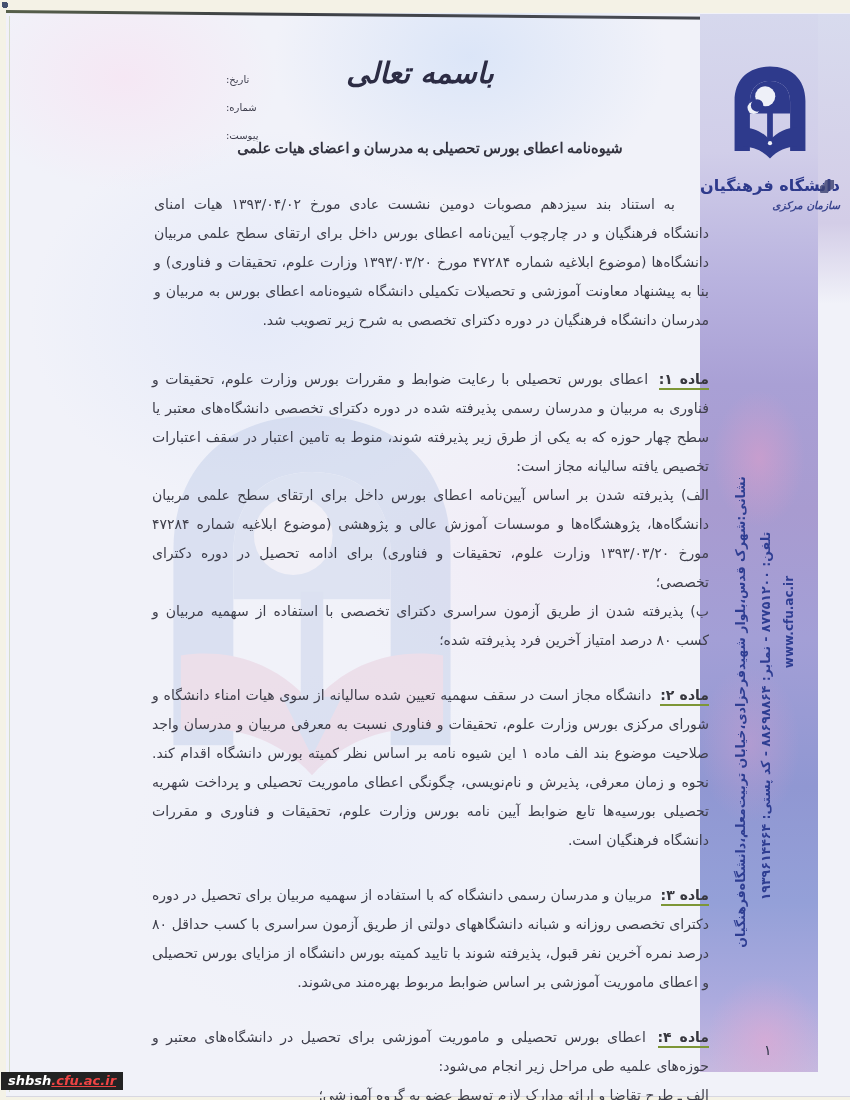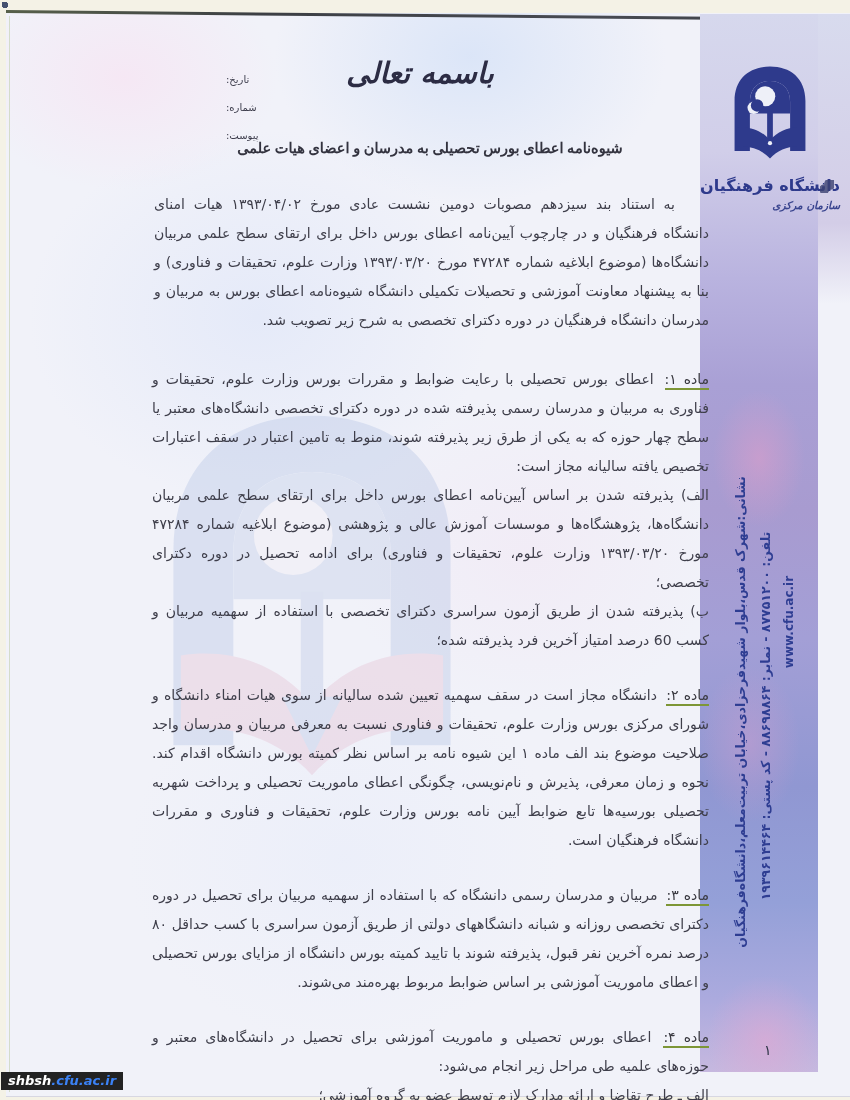--- a/index.html
+++ b/index.html
@@ -62,35 +62,35 @@
     font-size:29px;font-weight:bold;font-style:italic;color:#2c2c44;}
   .doc-title{position:absolute;left:170px;top:140px;width:520px;text-align:center;direction:rtl;
     font-size:14.5px;font-weight:bold;color:#33333f;font-family:Liberation Serif, serif;}
 
   
   .body-text{position:absolute;left:152px;top:190px;width:557px;direction:rtl;
     text-align:justify;font-size:14px;line-height:29px;color:#3e3e4a;}
   .intro{text-indent:34px;margin:0 0 30px 2px;}
   .article{margin:0;}
   .article + .article{margin-top:26px;}
-  .art-head{font-weight:normal;color:#38383f;border-bottom:2px solid #7d9636;
+  .art-head{font-weight:bold;color:#38383f;border-bottom:2px solid #7d9636;
     padding-bottom:1px;margin-left:4px;}
   .art-item{margin:0;}
 
   
   .watermark{position:absolute;left:122px;top:382px;width:380px;height:442px;opacity:.40;
     pointer-events:none;}
 
   
   .page-number{position:absolute;left:764px;top:1042px;font-size:14px;color:#2e3446;
     direction:rtl;}
   .site-stamp{position:absolute;left:1px;top:1072px;background:#232323;color:#fff;
     font-size:13px;font-weight:bold;font-style:italic;padding:1px 7px 2px 7px;
     font-family:"DejaVu Sans",sans-serif;letter-spacing:0;}
-  .site-stamp .domain{color:#3b82f6;}
+  .site-stamp .domain{color:#ef4444;text-decoration:underline;}
 </style>
 </head>
 <body>
 
 <div class="stage">
 
   <div class="paper"></div>
   <div class="top-edge-line"></div>
   <div class="corner-mark"></div>
   <div class="left-edge-line"></div>
@@ -137,21 +137,21 @@
   </div>
   <div class="bismillah">باسمه تعالی</div>
   <div class="doc-title">شیوه‌نامه اعطای بورس تحصیلی به مدرسان و اعضای هیات علمی</div>
 
   <div class="body-text">
     <p class="intro">به استناد بند سیزدهم مصوبات دومین نشست عادی مورخ ۱۳۹۳/۰۴/۰۲ هیات امنای دانشگاه فرهنگیان و در چارچوب آیین‌نامه اعطای بورس داخل برای ارتقای سطح علمی مربیان دانشگاه‌ها (موضوع ابلاغیه شماره ۴۷۲۸۴ مورخ ۱۳۹۳/۰۳/۲۰ وزارت علوم، تحقیقات و فناوری) و بنا به پیشنهاد معاونت آموزشی و تحصیلات تکمیلی دانشگاه شیوه‌نامه اعطای بورس به مربیان و مدرسان دانشگاه فرهنگیان در دوره دکترای تخصصی به شرح زیر تصویب شد.</p>
 
     <div class="article">
       <p class="art-item"><span class="art-head">ماده ۱:</span> <span>اعطای بورس تحصیلی با رعایت ضوابط و مقررات بورس وزارت علوم، تحقیقات و فناوری به مربیان و مدرسان رسمی پذیرفته شده در دوره دکترای تخصصی دانشگاه‌های معتبر یا سطح چهار حوزه که به یکی از طرق زیر پذیرفته شوند، منوط به تامین اعتبار در سقف اعتبارات تخصیص یافته سالیانه مجاز است:</span></p>
       <p class="art-item">الف) پذیرفته شدن بر اساس آیین‌نامه اعطای بورس داخل برای ارتقای سطح علمی مربیان دانشگاه‌ها، پژوهشگاه‌ها و موسسات آموزش عالی و پژوهشی (موضوع ابلاغیه شماره ۴۷۲۸۴ مورخ ۱۳۹۳/۰۳/۲۰ وزارت علوم، تحقیقات و فناوری) برای ادامه تحصیل در دوره دکترای تخصصی؛</p>
-      <p class="art-item">ب) پذیرفته شدن از طریق آزمون سراسری دکترای تخصصی با استفاده از سهمیه مربیان و کسب 60 درصد امتیاز آخرین فرد پذیرفته شده؛</p>
+      <p class="art-item">ب) پذیرفته شدن از طریق آزمون سراسری دکترای تخصصی با استفاده از سهمیه مربیان و کسب ۸۰ درصد امتیاز آخرین فرد پذیرفته شده؛</p>
     </div>
 
     <div class="article">
       <p class="art-item"><span class="art-head">ماده ۲:</span> <span>دانشگاه مجاز است در سقف سهمیه تعیین شده سالیانه از سوی هیات امناء دانشگاه و شورای مرکزی بورس وزارت علوم، تحقیقات و فناوری نسبت به معرفی مربیان و مدرسان واجد صلاحیت موضوع بند الف ماده ۱ این شیوه نامه بر اساس نظر کمیته بورس دانشگاه اقدام کند. نحوه و زمان معرفی، پذیرش و نام‌نویسی، چگونگی اعطای ماموریت تحصیلی و پرداخت شهریه تحصیلی بورسیه‌ها تابع ضوابط آیین نامه بورس وزارت علوم، تحقیقات و فناوری و مقررات دانشگاه فرهنگیان است.</span></p>
     </div>
 
     <div class="article">
       <p class="art-item"><span class="art-head">ماده ۳:</span> <span>مربیان و مدرسان رسمی دانشگاه که با استفاده از سهمیه مربیان برای تحصیل در دوره دکترای تخصصی روزانه و شبانه دانشگاههای دولتی از طریق آزمون سراسری با کسب حداقل ۸۰ درصد نمره آخرین نفر قبول، پذیرفته شوند با تایید کمیته بورس دانشگاه از مزایای بورس تحصیلی و اعطای ماموریت آموزشی بر اساس ضوابط مربوط بهره‌مند می‌شوند.</span></p>
     </div>
 

